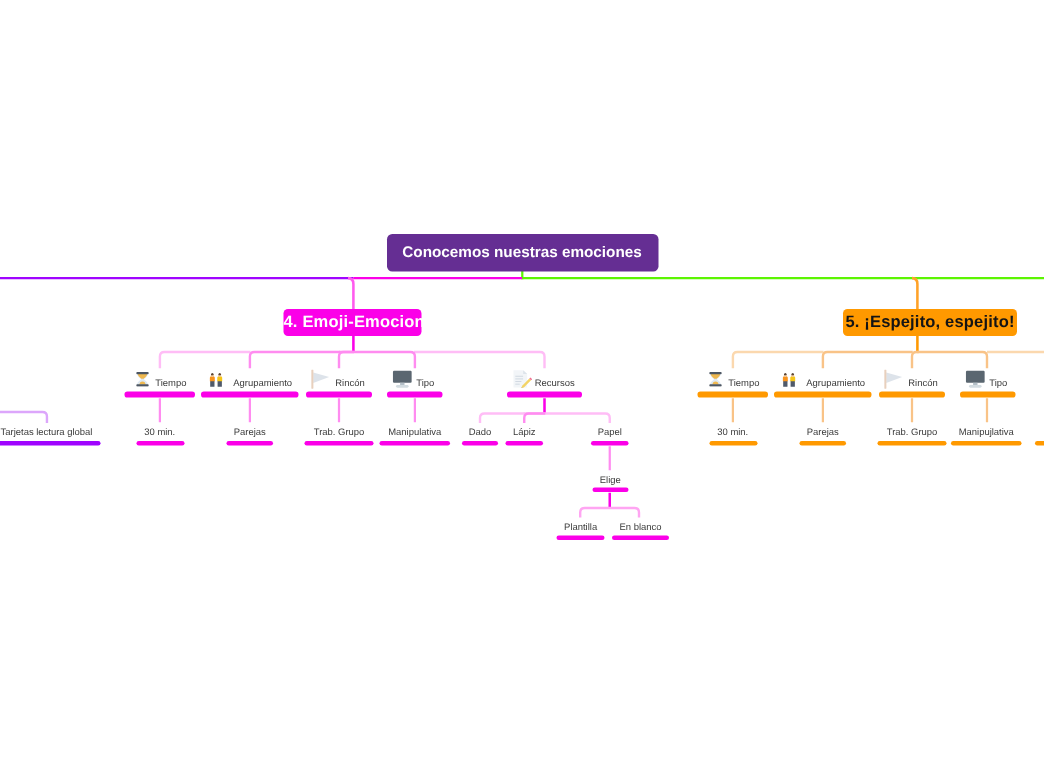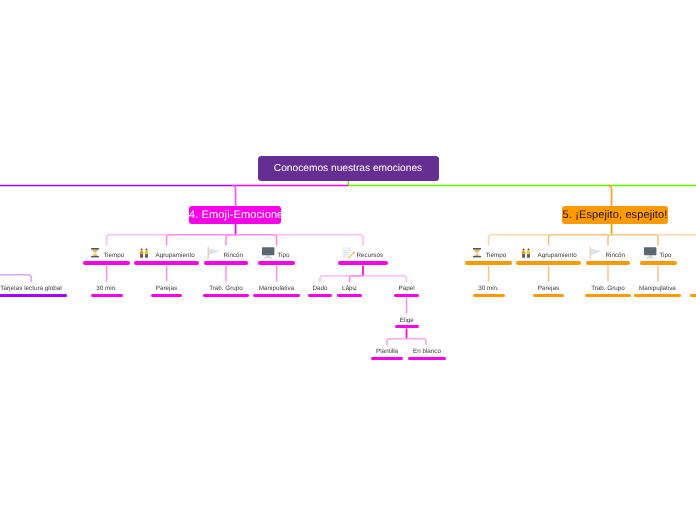--- a/index.html
+++ b/index.html
@@ -2,21 +2,21 @@
 <html><head>
 <meta charset="utf-8">
 <style>
   html,body{margin:0;padding:0;}
   body{width:696px;height:520px;background:#ffffff;overflow:hidden;
        font-family:"Liberation Sans",sans-serif;
        -webkit-font-smoothing:antialiased;text-rendering:geometricPrecision;}
   #canvas{position:relative;width:696px;height:520px;}
   svg.wires{position:absolute;left:0;top:0;width:696px;height:520px;}
   .node-box{position:absolute;border-radius:3.5px;white-space:nowrap;
-            font-weight:normal;box-sizing:border-box;text-align:center;}
+            font-weight:bold;box-sizing:border-box;text-align:center;}
   .root-box{background:#652E93;color:#ffffff;font-size:10.2px;}
   .topic-box{font-size:11px;border-radius:3px;letter-spacing:0.12px;}
   .leaf{position:absolute;white-space:nowrap;text-align:center;
         font-size:6.3px;color:#3a3a3a;line-height:9px;}
   .bar{position:absolute;height:3.6px;border-radius:1.9px;}
   .ico{position:absolute;display:block;}
 </style>
 </head>
 <body>
 
@@ -72,21 +72,21 @@
   </svg>
 
   <div class="node-box root-box" style="left:257.5px;top:155.5px;width:181px;height:25.5px;line-height:25.5px;">
     <span>Conocemos nuestras emociones</span>
   </div>
 
   <div class="node-box topic-box" style="left:189px;top:206px;width:92px;height:18px;line-height:18px;background:#FB00E8;color:#fff;">
     <span>4. Emoji-Emociones</span>
   </div>
 
-  <div class="node-box topic-box" style="left:562px;top:206px;width:106px;height:18px;line-height:18px;background:#FF9900;color:#141414;">
+  <div class="node-box topic-box" style="left:562px;top:206px;width:116px;height:18px;line-height:18px;background:#FF9900;color:#141414;">
     <span>5. ¡Espejito, espejito!</span>
   </div>
 
   <svg width="0" height="0" style="position:absolute" aria-hidden="true">
     <defs>
       <symbol id="ic-hourglass" viewBox="0 0 24 24">
         <path d="M3.6 2.2 h16.8 v1.6 c0 4.6 -6.0 7.2 -6.0 8.2 c0 1.0 6.0 3.6 6.0 8.2 v1.6 h-16.8 v-1.6
                  c0 -4.6 6.0 -7.2 6.0 -8.2 c0 -1.0 -6.0 -3.6 -6.0 -8.2 z" fill="#dfe9f2"></path>
         <path d="M4.8 3.6 h14.4 v0.4 c0 4.0 -5.2 6.2 -5.2 7.4 h-4.0 c0 -1.2 -5.2 -3.4 -5.2 -7.4 z" fill="#efb84f"></path>
         <path d="M7.2 20.4 c0 -3.2 1.9 -4.8 4.8 -4.8 c2.9 0 4.8 1.6 4.8 4.8 z" fill="#efb84f"></path>

